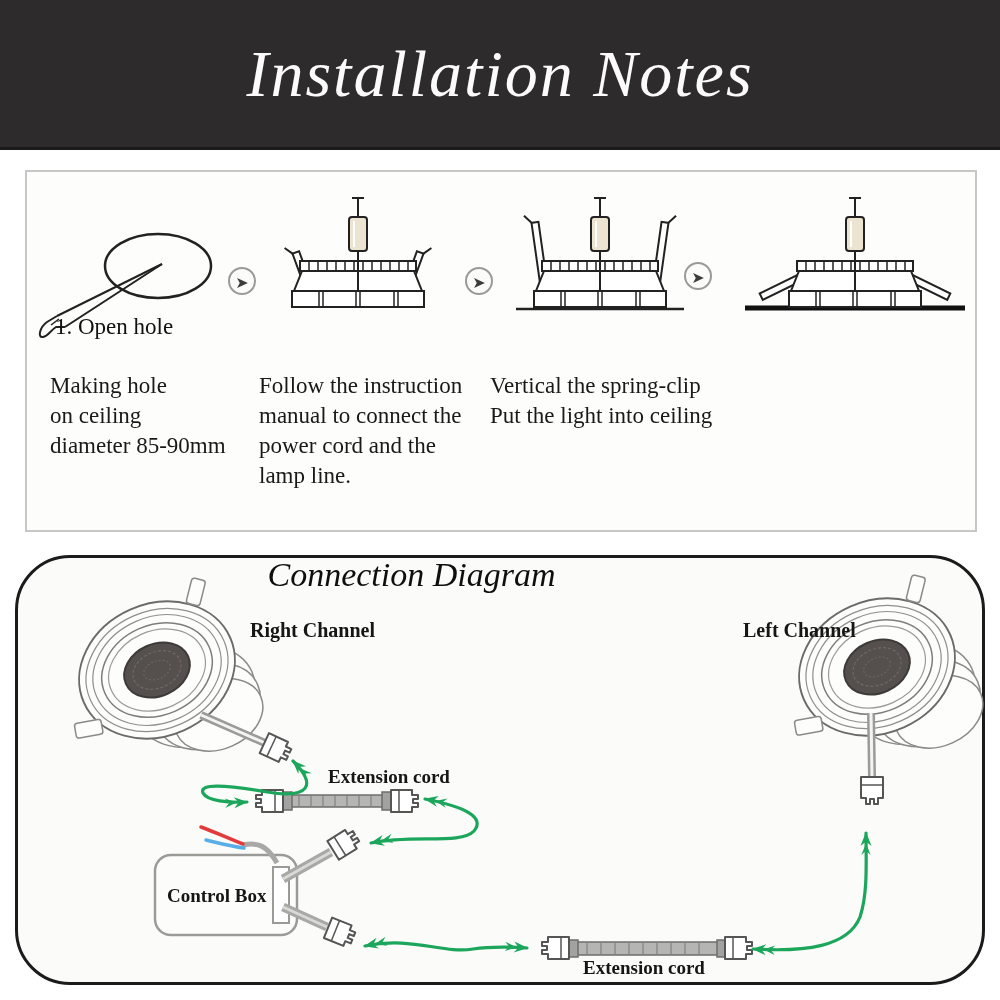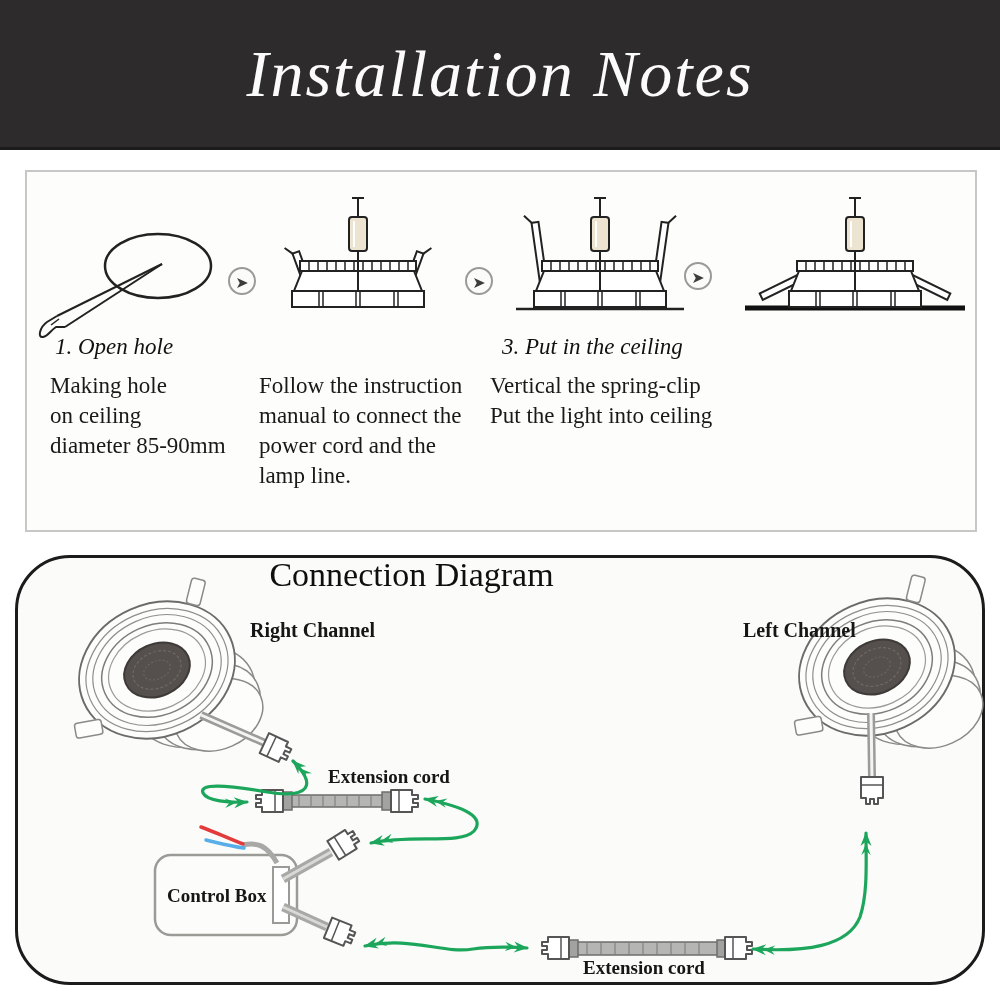--- a/index.html
+++ b/index.html
@@ -8,31 +8,31 @@
 
   
   .banner{position:absolute;left:0;top:0;width:1000px;height:147px;background:#2d2b2b;
           border-bottom:3px solid #1c1a1a;display:flex;align-items:center;justify-content:center;}
   .banner-title{font-style:italic;font-size:66px;color:#fbfbfb;letter-spacing:2px;font-weight:400;}
 
   
   .steps-box{position:absolute;left:25px;top:170px;width:948px;height:358px;
              border:2px solid #c7c7c5;background:#fdfdfb;}
   .step-illu{position:absolute;}
-  .step-label{position:absolute;top:334px;font-style:italic;font-size:23px;color:#111;white-space:nowrap;}
+  .step-label{position:absolute;top:314px;font-size:23px;color:#111;white-space:nowrap;}
   .step-desc{position:absolute;top:371px;font-size:23px;line-height:1.3;color:#191919;white-space:pre-line;}
   .step-arrow{position:absolute;width:28px;height:28px;border:2px solid #9a9a98;border-radius:50%;
               background:#fbfbf9;color:#3c3c3c;font-size:16px;line-height:28px;text-align:center;
               font-family:"DejaVu Sans",sans-serif;box-sizing:border-box;}
 
   
   .conn-box{position:absolute;left:15px;top:555px;width:970px;height:430px;box-sizing:border-box;
             border:3px solid #1b1b1b;border-radius:55px;background:#fbfbf9;}
   .conn-title{position:absolute;left:0;top:556px;width:823px;text-align:center;
-              font-size:34px;color:#0f0f0f;}
+              font-style:italic;font-size:34px;color:#0f0f0f;}
   .conn-svg{position:absolute;left:15px;top:555px;}
 
   svg text{font-family:"Liberation Serif",serif;}
   .lbl{font-weight:bold;font-size:20px;fill:#161616;}
   .lbl-s{font-weight:bold;font-size:19px;fill:#161616;}
 </style>
 </head>
 <body>
 
 <div id="page">
@@ -174,21 +174,20 @@
         <line x1="150" y1="97" x2="150" y2="111"></line>
     </g>
     <line x1="110" y1="56" x2="110" y2="96" stroke="#222" stroke-width="2"></line>
   </svg>
 
   <div class="step-arrow" style="left:228px;top:267px">➤</div>
   <div class="step-arrow" style="left:465px;top:267px">➤</div>
   <div class="step-arrow" style="left:684px;top:262px">➤</div>
 
   <div class="step-label" style="left:55px">1. Open hole</div>
-  <div class="step-label" style="left:502px">3. Put in the ceiling</div>
 
   <div class="step-desc" style="left:50px">Making hole
 on ceiling
 diameter 85-90mm</div>
   <div class="step-desc" style="left:490px">Vertical the spring-clip
 Put the light into ceiling</div>
   <div class="step-desc" style="left:259px">Follow the instruction
 manual to connect the
 power cord and the
 lamp line.</div>

